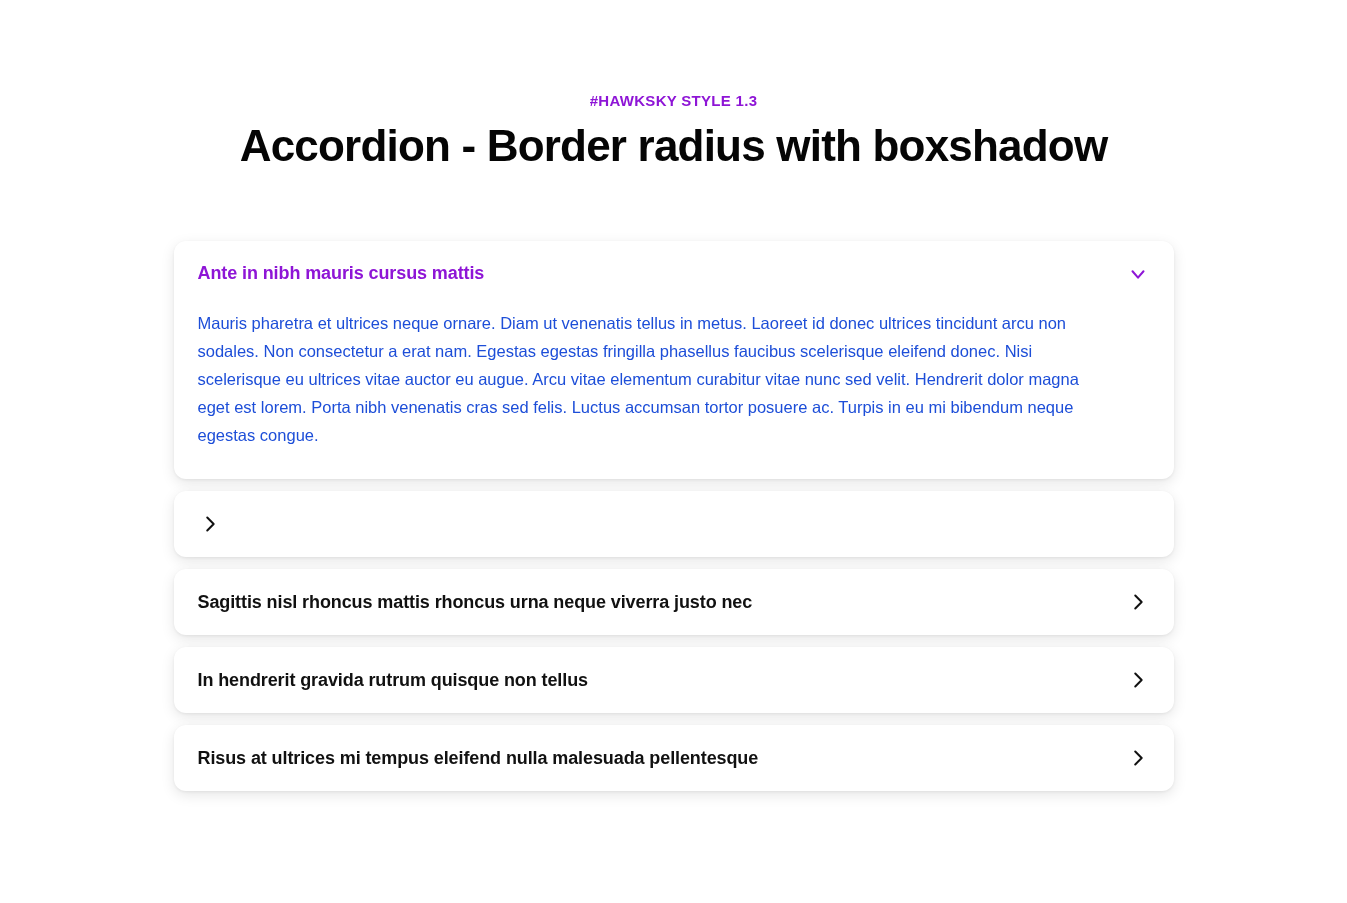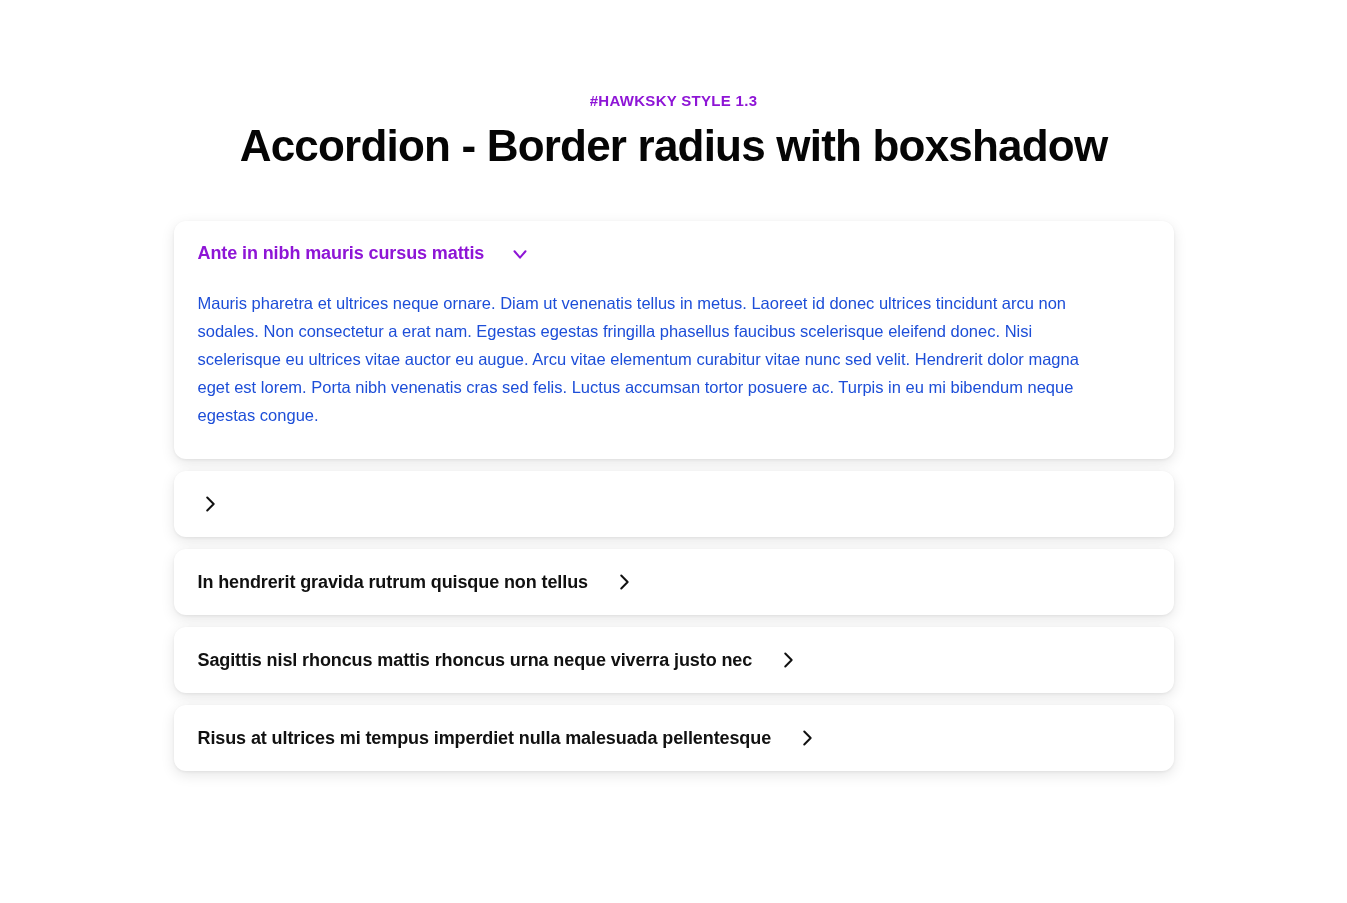--- a/index.html
+++ b/index.html
@@ -25,21 +25,21 @@
     font-size: 15px;
     font-weight: 700;
     letter-spacing: 0.3px;
     margin: 0 0 12px 0;
     text-transform: uppercase;
   }
   .page-title {
     font-size: 44px;
     font-weight: 700;
     color: #050505;
-    margin: 0 0 50px 0;
+    margin: 0 0 70px 0;
     letter-spacing: -0.8px;
     text-align: center;
   }
   .accordion {
     width: 1000px;
     display: flex;
     flex-direction: column;
     gap: 12px;
   }
   .item {
@@ -47,20 +47,21 @@
     border-radius: 12px;
     box-shadow: 0 4px 14px rgba(0,0,0,0.10), 0 1px 3px rgba(0,0,0,0.06);
     padding: 0 24px;
   }
   .item.open {
     padding-bottom: 8px;
   }
   .item-header {
     display: flex;
     align-items: center;
+    justify-content: space-between;
     min-height: 66px;
     cursor: pointer;
     user-select: none;
   }
   .item-title {
     font-size: 18px;
     font-weight: 700;
     color: #111111;
     letter-spacing: -0.1px;
     line-height: 1.3;
@@ -119,45 +120,45 @@
           <svg width="22" height="22" viewBox="0 0 24 24" fill="none" stroke="currentColor" stroke-width="2.2" stroke-linecap="round" stroke-linejoin="round">
               <polyline points="9 5 16 12 9 19"></polyline>
             </svg>
         </span>
       </div>
 
     </div>
 
     <div class="item">
       <div class="item-header">
+        <div class="item-title">Sagittis nisl rhoncus mattis rhoncus urna neque viverra justo nec</div>
+        <span class="chev">
+          <svg width="22" height="22" viewBox="0 0 24 24" fill="none" stroke="currentColor" stroke-width="2.2" stroke-linecap="round" stroke-linejoin="round">
+              <polyline points="9 5 16 12 9 19"></polyline>
+            </svg>
+        </span>
+      </div>
+
+    </div>
+
+    <div class="item">
+      <div class="item-header">
         <div class="item-title">In hendrerit gravida rutrum quisque non tellus</div>
         <span class="chev">
           <svg width="22" height="22" viewBox="0 0 24 24" fill="none" stroke="currentColor" stroke-width="2.2" stroke-linecap="round" stroke-linejoin="round">
               <polyline points="9 5 16 12 9 19"></polyline>
             </svg>
         </span>
       </div>
 
     </div>
 
     <div class="item">
       <div class="item-header">
-        <div class="item-title">Sagittis nisl rhoncus mattis rhoncus urna neque viverra justo nec</div>
-        <span class="chev">
-          <svg width="22" height="22" viewBox="0 0 24 24" fill="none" stroke="currentColor" stroke-width="2.2" stroke-linecap="round" stroke-linejoin="round">
-              <polyline points="9 5 16 12 9 19"></polyline>
-            </svg>
-        </span>
-      </div>
-
-    </div>
-
-    <div class="item">
-      <div class="item-header">
-        <div class="item-title">Risus at ultrices mi tempus imperdiet nulla malesuada pellentesque</div>
+        <div class="item-title">Risus at ultrices mi tempus eleifend nulla malesuada pellentesque</div>
         <span class="chev">
           <svg width="22" height="22" viewBox="0 0 24 24" fill="none" stroke="currentColor" stroke-width="2.2" stroke-linecap="round" stroke-linejoin="round">
               <polyline points="9 5 16 12 9 19"></polyline>
             </svg>
         </span>
       </div>
 
     </div>
 
   </div>

